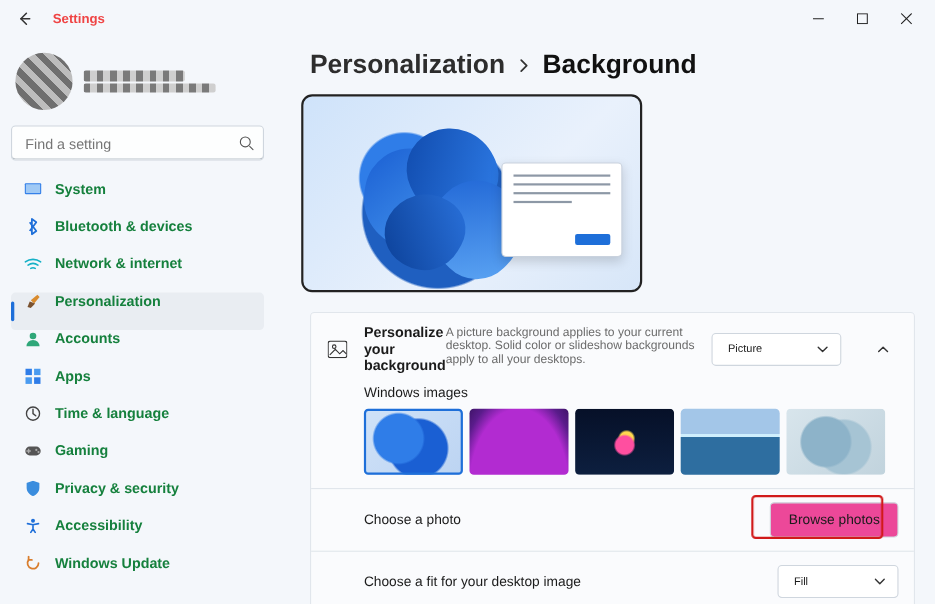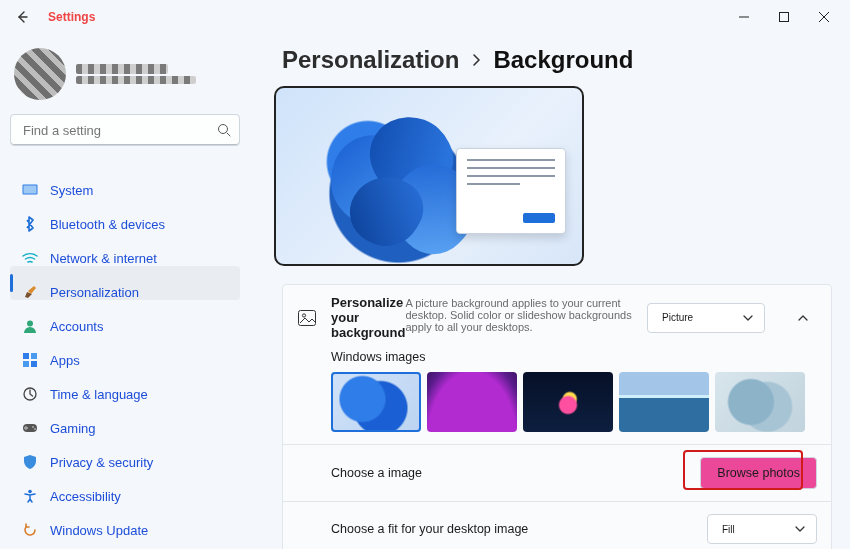--- a/index.html
+++ b/index.html
@@ -15,21 +15,21 @@
   .user-row { display: flex; align-items: center; gap: 10px; padding: 4px 4px 14px 4px; }
   .avatar { width: 52px; height: 52px; border-radius: 50%; background:
      repeating-linear-gradient(45deg,#6f6f6f 0 6px,#bdbdbd 6px 12px);
      filter: blur(0.6px);
   }
   .user-text { display:flex; flex-direction:column; gap:2px; }
   .blur-line { height:10px; border-radius:2px; background: repeating-linear-gradient(90deg,#7a7a7a 0 6px,#cfcfcf 6px 12px); filter: blur(0.6px); }
   .search-box { display:flex; align-items:center; background:#fdfefe; border:1px solid #cfd6de; border-radius:4px; padding:0 8px 0 10px; height:32px; margin-bottom:18px; box-shadow: inset 0 -1px 0 #b8bfc7; }
   .search-box input { flex:1; border:none; outline:none; font-size:13px; background:transparent; color:#6d28d9; }
   .nav { display:flex; flex-direction:column; gap:0; }
-  .nav-item { display:flex; align-items:flex-end; gap:12px; height:34px; padding:0 10px 0 12px; border-radius:4px; position:relative; font-size:13px; color:#1d4ed8; }
+  .nav-item { display:flex; align-items:flex-start; gap:12px; height:34px; padding:0 10px 0 12px; border-radius:4px; position:relative; font-size:13px; color:#15803d;font-weight:bold; }
   .nav-item.active { background:#e9edf2; }
   .nav-item.active::before { content:""; position:absolute; left:0; top:8px; bottom:8px; width:3px; background:#1e6fd9; border-radius:2px; }
   .nav-ic { width:16px; height:16px; display:flex; align-items:center; justify-content:center; }
   .main { flex:1; padding: 12px 18px 0 30px; overflow:auto; }
   .breadcrumb { display:flex; align-items:center; gap:12px; margin-bottom:12px; }
   .bc-parent { font-size:24px; font-weight:600; color:#2d2d2d; }
   .bc-sep { font-size:16px; color:#444; }
   .bc-current { font-size:24px; font-weight:600; color:#111; }
   .preview-wrap { display:flex; justify-content:flex-start; margin-left:-8px; margin-bottom:18px; }
   .preview { width:310px; height:180px; border:2px solid #222; border-radius:10px; background: radial-gradient(circle at 30% 42%, #2f7de8 0 40px, transparent 42px),
@@ -290,21 +290,21 @@
             <div class="thumb t2"></div>
             <div class="thumb t3"></div>
             <div class="thumb t4"></div>
             <div class="thumb t5"></div>
           </div>
         </div>
 
         <div class="row-divider"></div>
 
         <div class="setting-row">
-          <div class="row-label">Choose a image</div>
+          <div class="row-label">Choose a photo</div>
           <div class="browse-btn">
             <span>Browse photos</span>
           </div>
         </div>
 
         <div class="row-divider"></div>
 
         <div class="setting-row">
           <div class="row-label">Choose a fit for your desktop image</div>
           <div class="select-box" style="min-width:110px">

